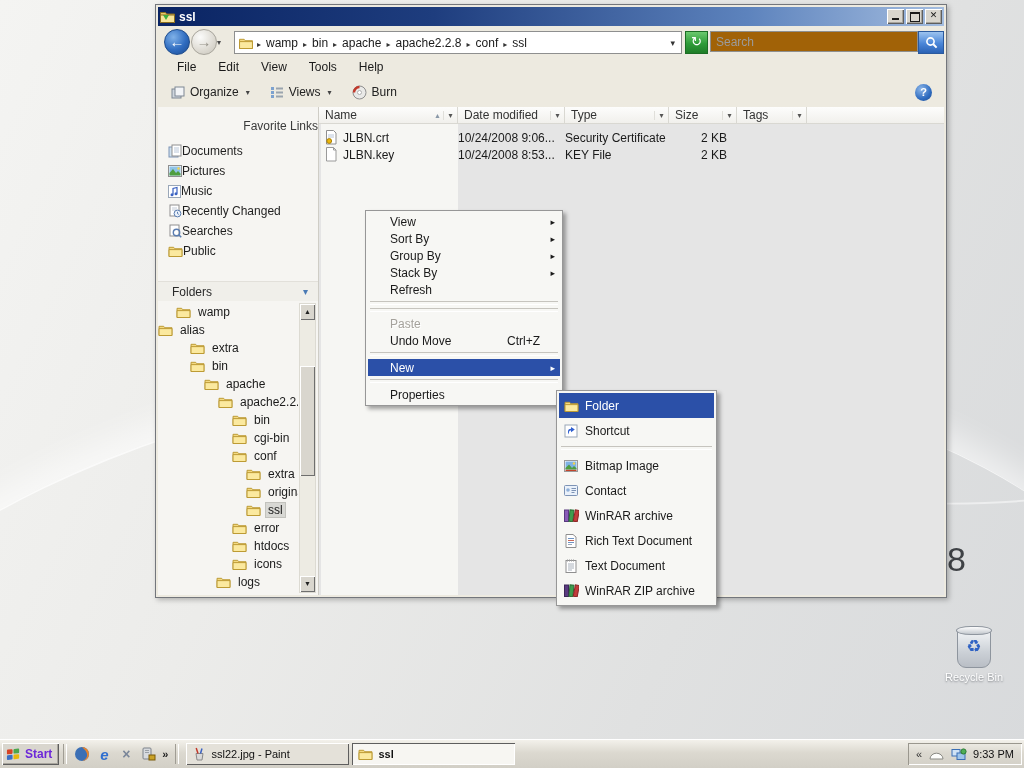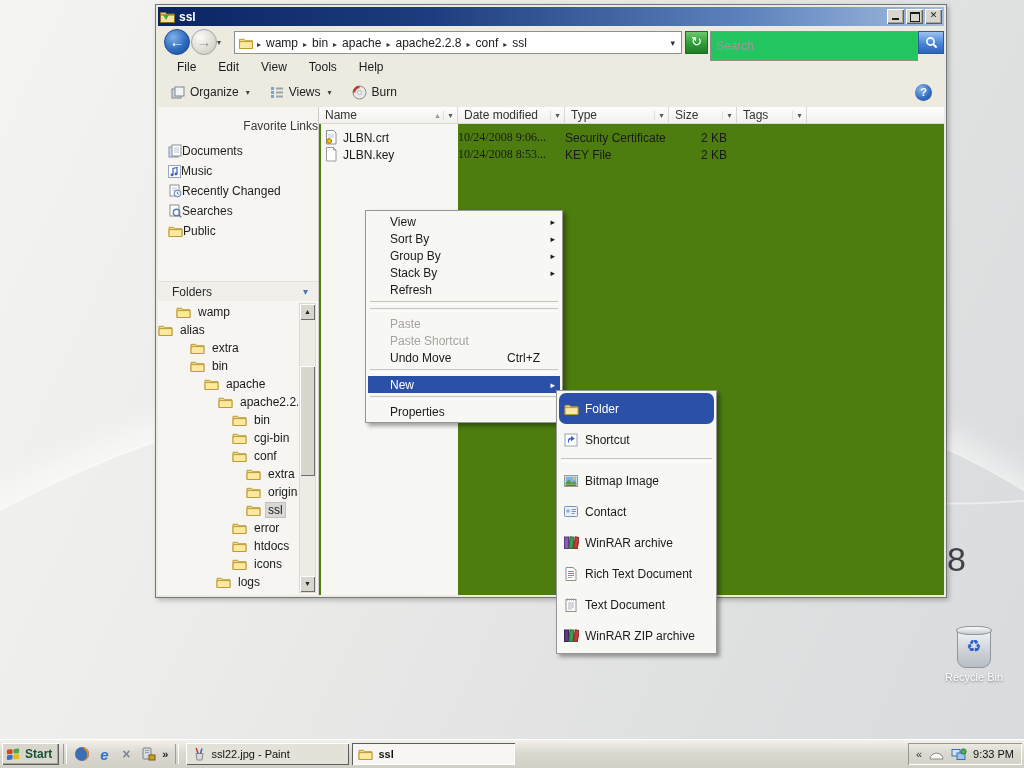--- a/index.html
+++ b/index.html
@@ -46,21 +46,21 @@
   #navdd{position:absolute;left:59px;top:12px;font-size:8px;color:#4a4a4a;}
   #crumbbar{position:absolute;left:76px;top:5px;width:446px;height:21px;background:#fff;
     border:1px solid #8e8f8f;display:flex;align-items:center;font-size:12px;color:#1a1a1a;}
   #crumbbar .ic{margin-left:4px;}
   .crumbsep{font-size:8px;color:#333;margin:0 4px;}
   .crumb{padding:0 1px;cursor:default;}
   #addrdrop{margin-left:auto;margin-right:6px;font-size:9px;color:#333;}
   #refreshbtn{position:absolute;left:527px;top:5px;width:21px;height:21px;
     background:linear-gradient(#6cc96e,#2f9c38 55%,#1f7d28);border:1px solid #1c6d24;
     color:#fff;text-align:center;font-size:13px;line-height:20px;}
-  #searchbox{position:absolute;left:552px;top:5px;width:208px;height:30px;background:#22c55e;
+  #searchbox{position:absolute;left:552px;top:5px;width:208px;height:21px;background:#a16207;
     border:1px solid #8e8f8f;box-sizing:border-box;}
   #searchbox input{width:100%;height:100%;border:0;outline:none;padding:0 5px;font-size:12px;
     font-family:"Liberation Sans",sans-serif;color:#1a1a1a;background:transparent;}
   #searchbox input::placeholder{color:#9b9b9b;}
   #searchbtn{position:absolute;left:760px;top:5px;width:24px;height:21px;
     background:linear-gradient(#9cc3ef,#4a86d8 55%,#2b62b4);border:1px solid #2b5a9e;
     display:flex;align-items:center;justify-content:center;}
 
   .menubar{position:absolute;left:2px;top:52px;right:2px;height:20px;font-size:12px;color:#1a1a1a;
     display:flex;align-items:center;padding-left:8px;}
@@ -89,55 +89,55 @@
   .trow.tsel .tlabel{background:#D8D8D4;border:1px solid #c2c2bd;padding:0 2px;}
   #treescroll{position:absolute;right:2px;top:196px;bottom:2px;width:17px;background:#EDEBE3;
     border:1px solid #dcdad2;box-sizing:border-box;}
   .sbtn{position:absolute;left:0;right:0;height:16px;background:#D9D6CE;text-align:center;
     font-size:7px;line-height:16px;color:#222;
     box-shadow:inset 1px 1px 0 #fff,inset -1px -1px 0 #6e6e6e;}
   #sthumb{position:absolute;left:0;right:0;top:62px;height:110px;background:#D9D6CE;
     box-shadow:inset 1px 1px 0 #fff,inset -1px -1px 0 #6e6e6e;}
 
   
-  .filearea{position:absolute;left:161px;right:0;top:0;bottom:0;background:#4d7c0f;}
+  .filearea{position:absolute;left:161px;right:0;top:0;bottom:0;background:#e5e5e5;}
   #nametint{position:absolute;left:2px;top:17px;width:137px;bottom:0;background:#F6F6F3;}
   #cols{position:absolute;left:0;right:0;top:0;height:17px;display:flex;font-size:12px;color:#333;}
   .hcol{position:relative;display:flex;align-items:center;background:linear-gradient(#fdfdfc,#f1f0ec);
     border-right:1px solid #d9d8d2;border-bottom:1px solid #d9d8d2;box-sizing:border-box;cursor:default;}
   .hcol .htext{margin-left:6px;flex:1;white-space:nowrap;overflow:hidden;}
   .hcol .sortasc{font-size:7px;color:#8a98a8;margin-right:2px;}
   .hcol .hdrop{width:13px;text-align:center;font-size:8px;color:#555;border-left:1px solid #e0dfda;}
   .hfill{flex:1;background:linear-gradient(#fdfdfc,#f1f0ec);border-bottom:1px solid #d9d8d2;}
   .frow{position:absolute;left:0;right:0;height:17px;display:flex;align-items:center;font-size:12px;color:#1a1a1a;}
   .fname{width:139px;display:flex;align-items:center;gap:5px;padding-left:6px;box-sizing:border-box;}
-  .fdate{width:107px;font-family:Liberation Serif, serif;}.ftype{width:104px;}
+  .fdate{width:107px;}.ftype{width:104px;}
   .fsize{width:58px;text-align:right;padding-right:10px;}
 
   
   .menu{position:absolute;background:#F7F7F4;border:1px solid #979797;
     box-shadow:3px 3px 4px rgba(0,0,0,.35);padding:2px;font-size:12px;color:#1a1a1a;z-index:50;}
   #ctxmenu{left:365px;top:210px;width:192px;}
   .mrow{height:17px;display:flex;align-items:center;padding:0 6px 0 22px;cursor:default;position:relative;}
   .mrow.hl{background:#2B50A8;color:#fff;}
   .mrow.dis{color:#a5a29c;text-shadow:1px 1px 0 #fff;}
   .mrow .mlabel{flex:1;white-space:nowrap;}
   .mrow .mshort{margin-right:14px;}
   .mrow .marrow{position:absolute;right:5px;font-size:9px;}
   .msep{height:2px;margin:3px 2px;border-top:1px solid #c6c4be;border-bottom:1px solid #fff;}
   #submenu{left:556px;top:390px;width:155px;}
-  #submenu .mrow{height:31px;padding:0 6px 0 4px;gap:6px;border-radius:7px;}
+  #submenu .mrow{height:25px;padding:0 6px 0 4px;gap:6px;}
   #submenu .ic{width:16px;text-align:center;flex:none;display:inline-flex;justify-content:center;}
 
   
   #taskbar{position:absolute;left:0;right:0;bottom:0;height:28px;
     background:linear-gradient(#F3F1EB,#DCD9D0 45%,#D2CFC6);border-top:1px solid #fff;
     display:flex;align-items:center;}
   #startbtn{margin-left:2px;height:22px;display:flex;align-items:center;gap:4px;padding:0 7px 0 4px;
-    background:#D9D6CE;font-size:12px;font-weight:bold;color:#14532d;
+    background:#D9D6CE;font-size:12px;font-weight:bold;color:#6d28d9;
     box-shadow:inset 1px 1px 0 #fff,inset -1px -1px 0 #5e5e5e,inset -2px -2px 0 #a8a59d;cursor:default;}
   .tbdiv{width:2px;height:20px;margin:0 4px;border-left:1px solid #a09d94;border-right:1px solid #fff;}
   .ql{width:22px;height:20px;display:flex;align-items:center;justify-content:center;cursor:default;}
   #qlmore{font-size:11px;font-weight:bold;color:#222;margin:0 3px;cursor:default;}
   .task{width:163px;height:22px;margin-left:3px;display:flex;align-items:center;gap:5px;padding:0 6px;
     background:#E4E1D9;font-size:11px;color:#111;box-sizing:border-box;cursor:default;
     box-shadow:inset 1px 1px 0 #fff,inset -1px -1px 0 #5e5e5e;white-space:nowrap;overflow:hidden;}
   .task.active{background:#F7F6F2;font-weight:bold;
     box-shadow:inset 1px 1px 0 #5e5e5e,inset -1px -1px 0 #fff;}
   #tray{margin-left:auto;height:22px;margin-right:2px;display:flex;align-items:center;gap:6px;
@@ -265,20 +265,31 @@
                   <rect x="4" y="1" width="9" height="11" fill="#fff" stroke="#8f8f8f"></rect>
                   <line x1="6" y1="4" x2="11" y2="4" stroke="#b9c6d8"></line>
                   <line x1="6" y1="6" x2="11" y2="6" stroke="#b9c6d8"></line>
                   <line x1="6" y1="8" x2="11" y2="8" stroke="#b9c6d8"></line>
                 </svg>
               </span>
               <span>Documents</span>
             </div>
             <div class="favitem">
               <span class="ic">
+                <svg width="14" height="12">
+                  <rect x=".5" y=".5" width="13" height="11" fill="#fff" stroke="#8f8f8f"></rect>
+                  <rect x="1.5" y="1.5" width="11" height="9" fill="#8fc3e8"></rect>
+                  <path d="M1.5 8L5 4l3 4 2-2 2.5 2.5v2h-11z" fill="#4f9e3f"></path>
+                  <circle cx="10.5" cy="3.5" r="1.2" fill="#f5d34c"></circle>
+                </svg>
+              </span>
+              <span>Pictures</span>
+            </div>
+            <div class="favitem">
+              <span class="ic">
                 <svg width="13" height="13">
                   <rect x=".5" y=".5" width="12" height="12" fill="#fff" stroke="#9aa7b8"></rect>
                   <path d="M5 9.5V3.5l4-1v6" fill="none" stroke="#3b62c2" stroke-width="1.2"></path>
                   <circle cx="4" cy="9.7" r="1.5" fill="#3b62c2"></circle>
                   <circle cx="8" cy="8.7" r="1.5" fill="#3b62c2"></circle>
                 </svg>
               </span>
               <span>Music</span>
             </div>
             <div class="favitem">
@@ -549,23 +560,20 @@
         <span class="mlabel">Stack By</span>
         <span class="marrow">▸</span>
       </div>
       <div class="mrow">
         <span class="mlabel">Refresh</span>
       </div>
       <div class="msep"></div>
       <div class="msep"></div>
       <div class="mrow dis">
         <span class="mlabel">Paste</span>
-      </div>
-      <div class="mrow dis">
-        <span class="mlabel">Paste Shortcut</span>
       </div>
       <div class="mrow">
         <span class="mlabel">Undo Move</span>
         <span class="mshort">Ctrl+Z</span>
       </div>
       <div class="msep"></div>
       <div class="mrow hl">
         <span class="mlabel">New</span>
         <span class="marrow">▸</span>
       </div>

